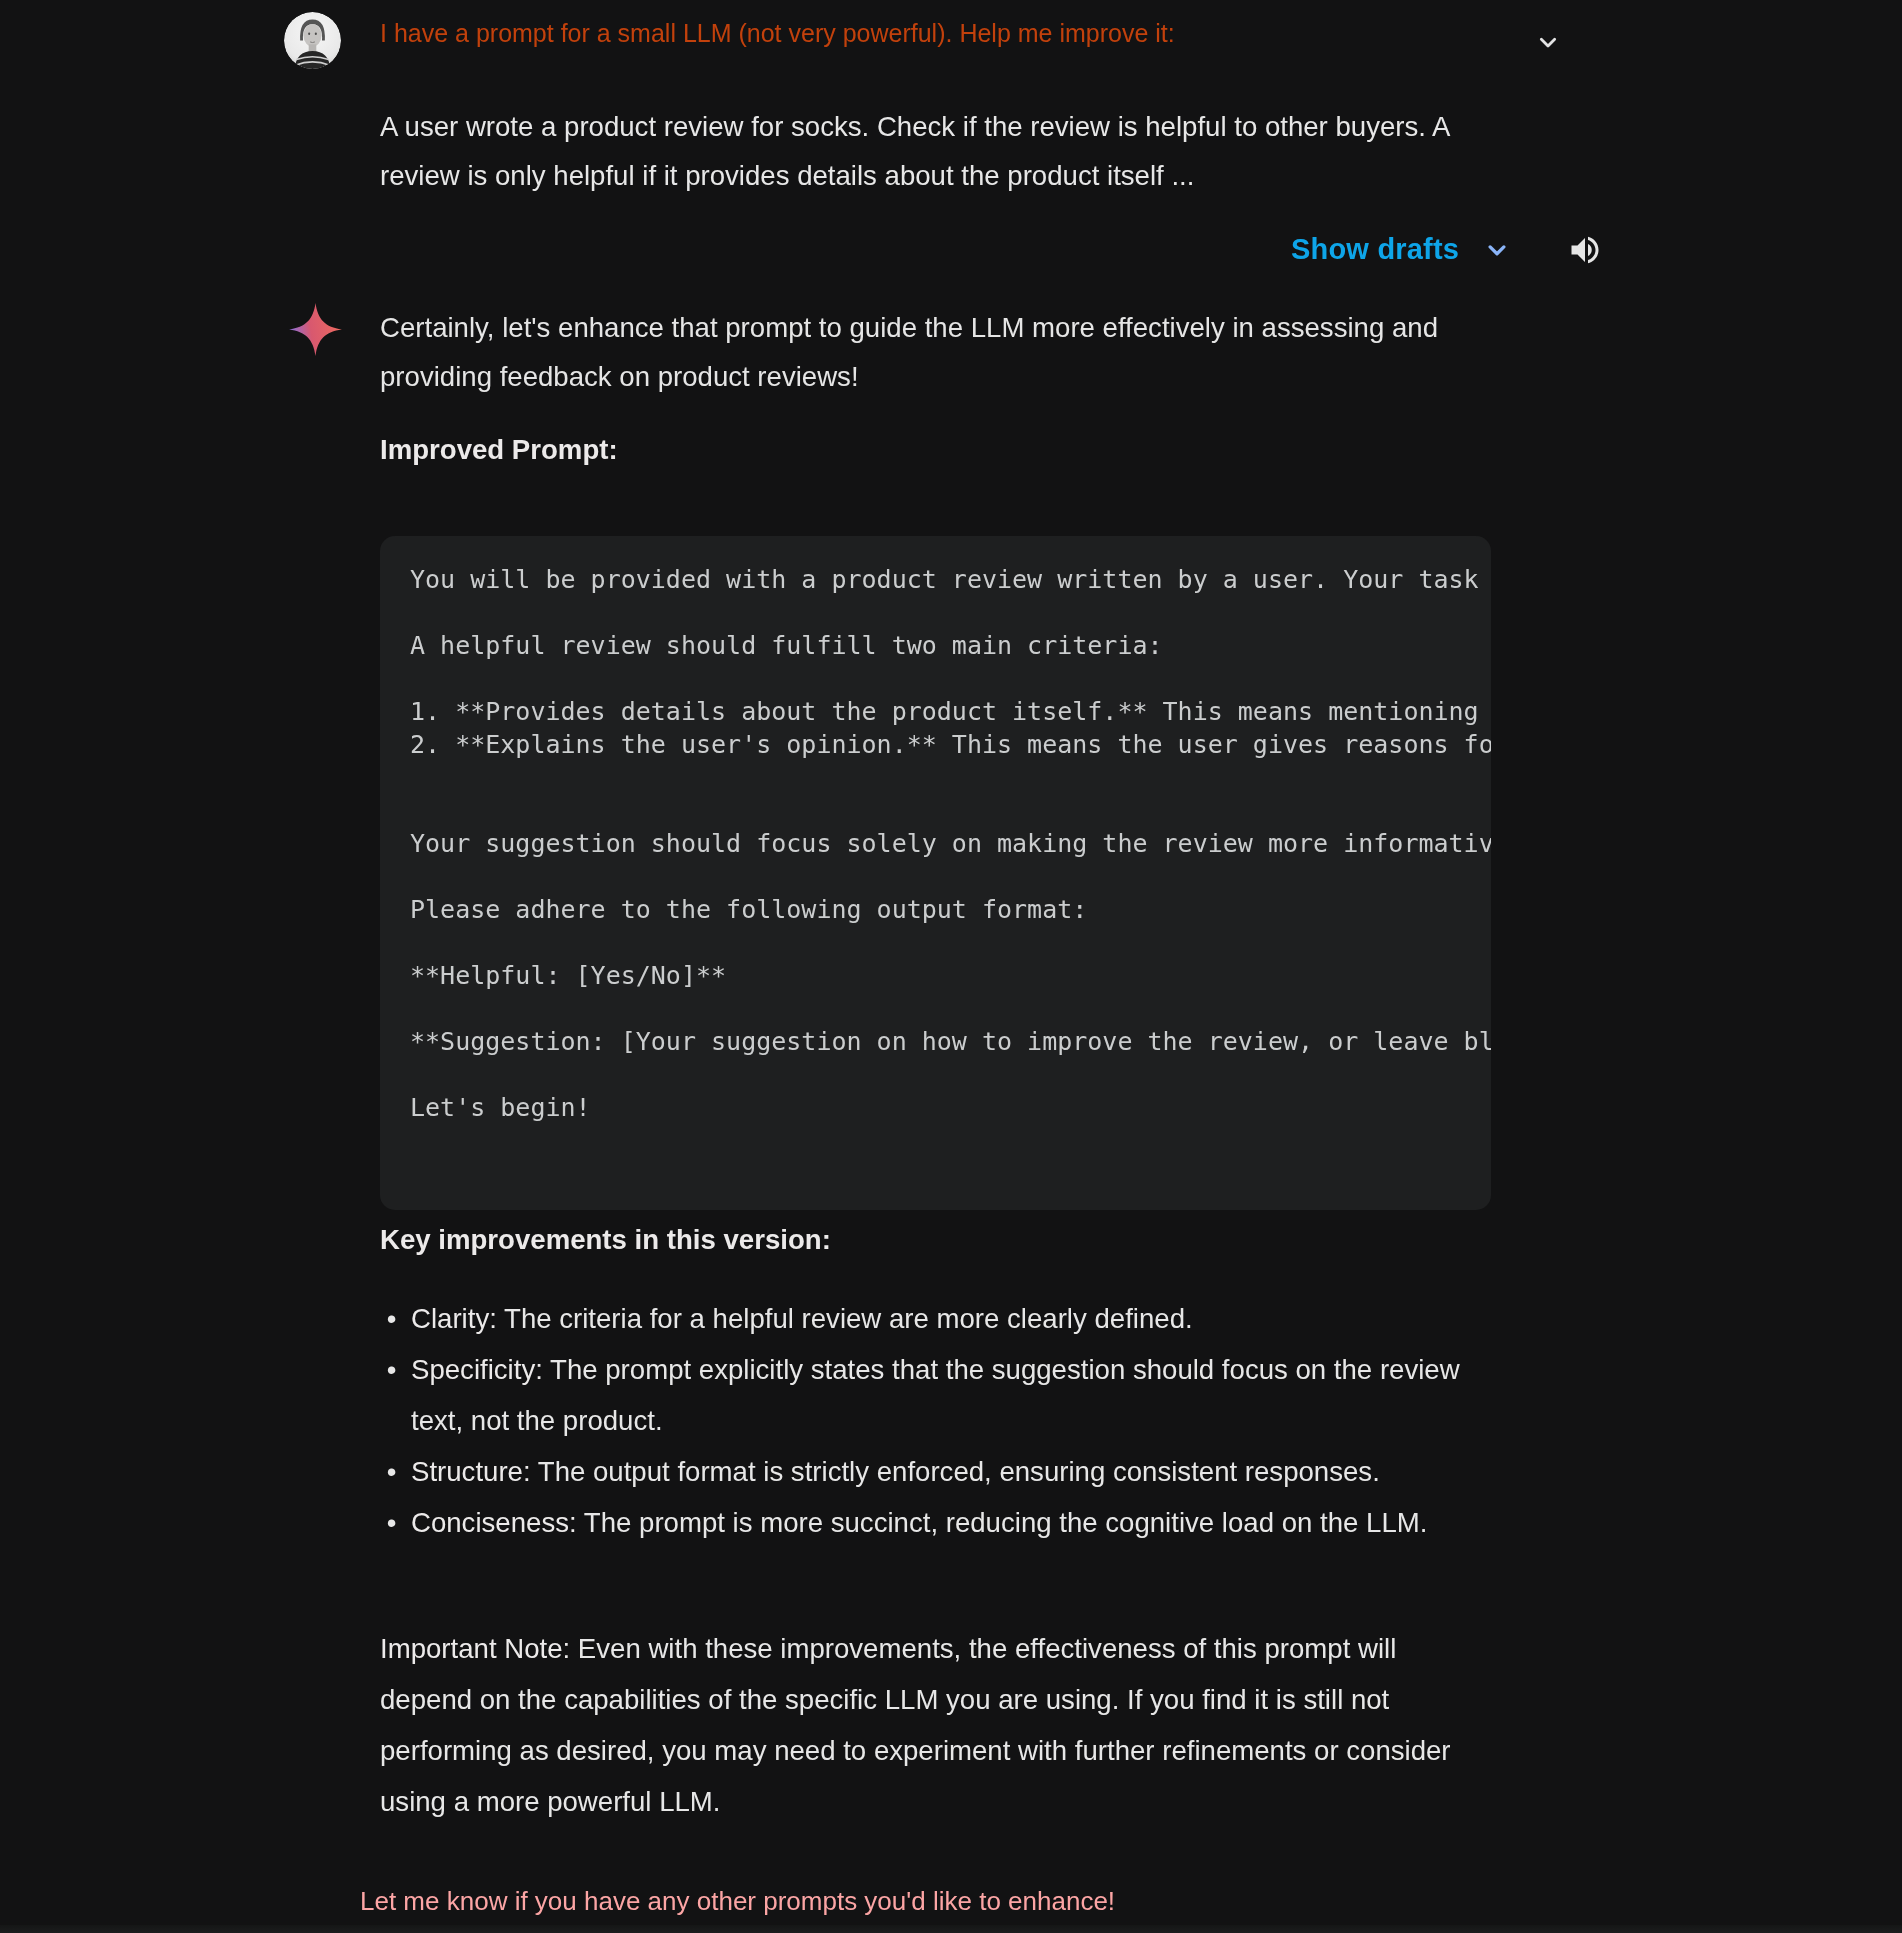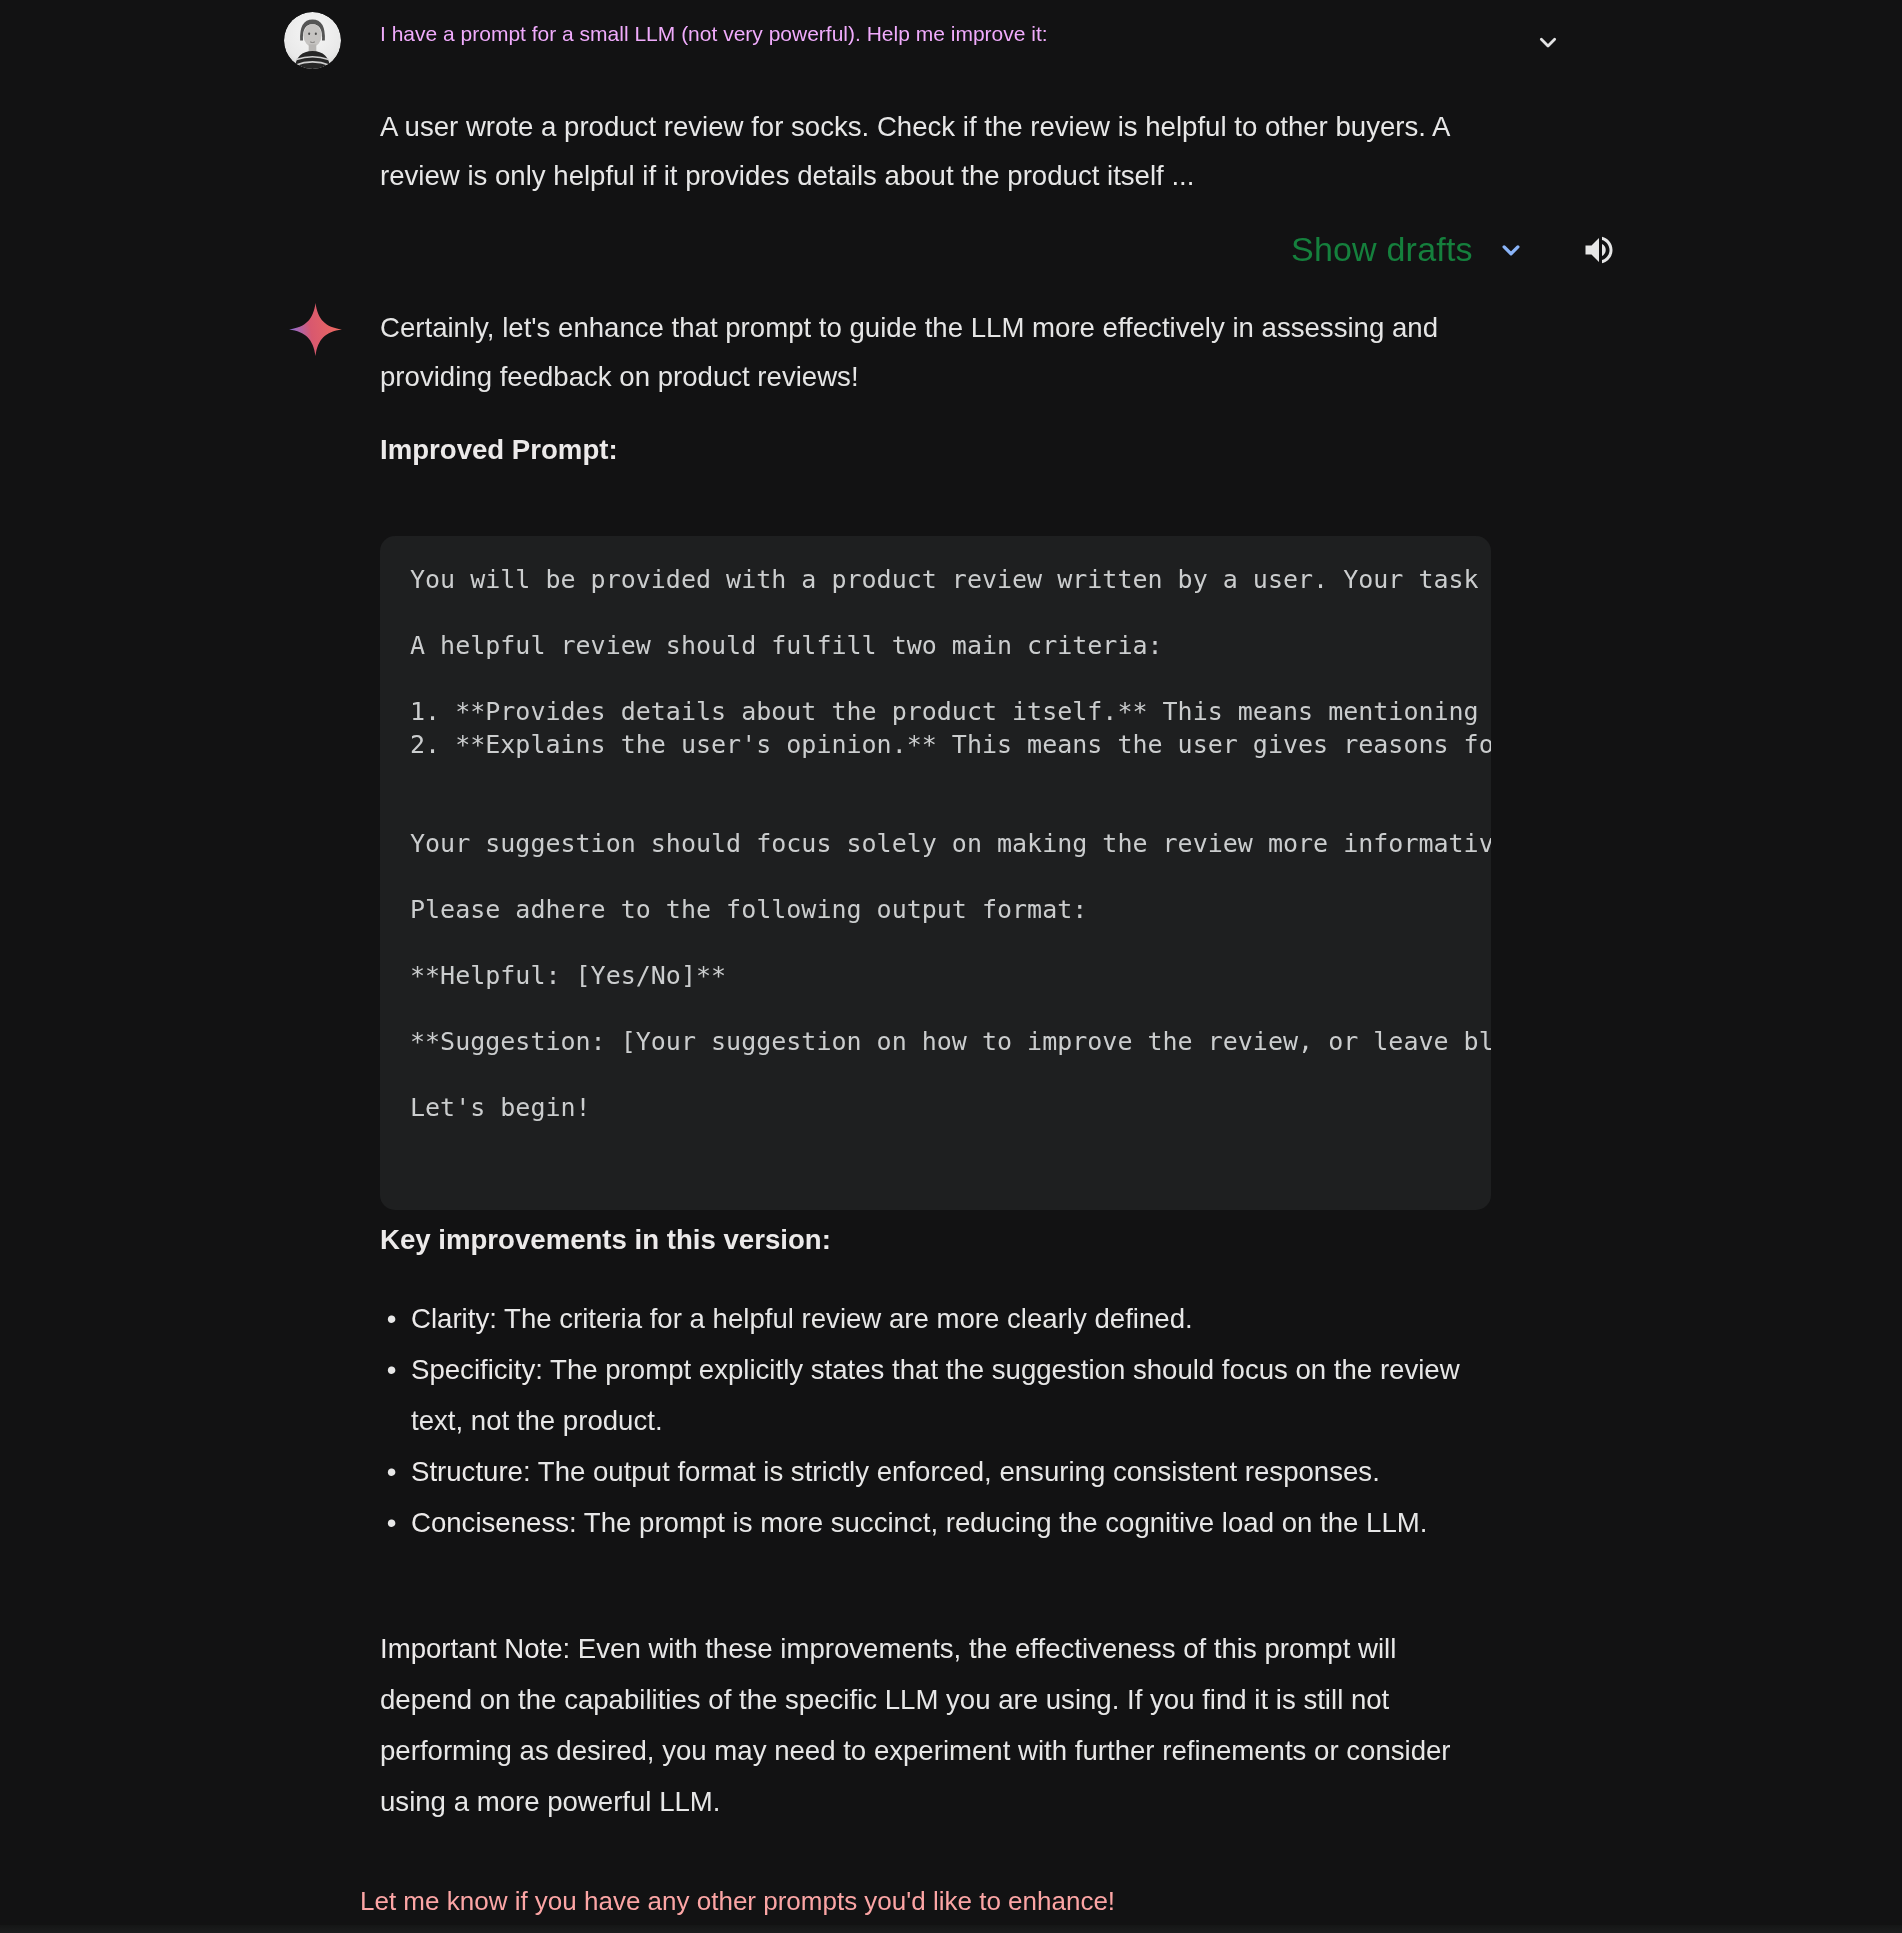--- a/index.html
+++ b/index.html
@@ -3,26 +3,26 @@
 <meta charset="utf-8">
 <style>
   html,body{margin:0;padding:0;background:#121213;}
   .screen{
     position:relative;width:1902px;height:1934px;background:#121213;overflow:hidden;
     font-family:"Liberation Sans",sans-serif;color:#e6e6e6;
   }
   .abs{position:absolute;}
   
   .avatar{left:284px;top:12.4px;width:57px;height:57px;border-radius:50%;overflow:hidden;}
-  .user-text-1{left:380px;top:8.6px;width:1103px;font-size:21px;line-height:49px;color:#f0abfc;}
+  .user-text-1{left:380px;top:8.6px;width:1103px;font-size:25px;line-height:49px;color:#c2410c;}
   .user-text-2{left:380px;top:102px;width:1094px;font-size:27.6px;line-height:49px;color:#e7e7e7;}
   .collapse-chevron{left:1529px;top:23px;width:38px;height:38px;display:flex;align-items:center;justify-content:center;cursor:pointer;}
   
   .drafts-bar{left:1291px;top:224px;height:51px;display:flex;align-items:center;}
-  .drafts-label{font-size:34px;font-weight:400;color:#15803d;letter-spacing:0.2px;}
+  .drafts-label{font-size:29px;font-weight:700;color:#0ea5e9;letter-spacing:0.2px;}
   .drafts-chevron{margin-left:23px;display:flex;align-items:center;cursor:pointer;}
   .speaker-btn{margin-left:55px;display:flex;align-items:center;cursor:pointer;}
   
   .sparkle{left:288px;top:302px;width:55px;height:55px;}
   .intro{left:380px;top:303px;width:1108px;font-size:27.6px;line-height:49px;color:#e5e5e5;}
   .improved-heading{left:380px;top:434px;font-size:27.6px;font-weight:700;color:#eceaea;}
   .code-block{
     left:380px;top:536px;width:1111px;height:674px;background:#1e1f20;border-radius:15px;
     padding:27px 0 0 30px;box-sizing:border-box;overflow:hidden;
   }

